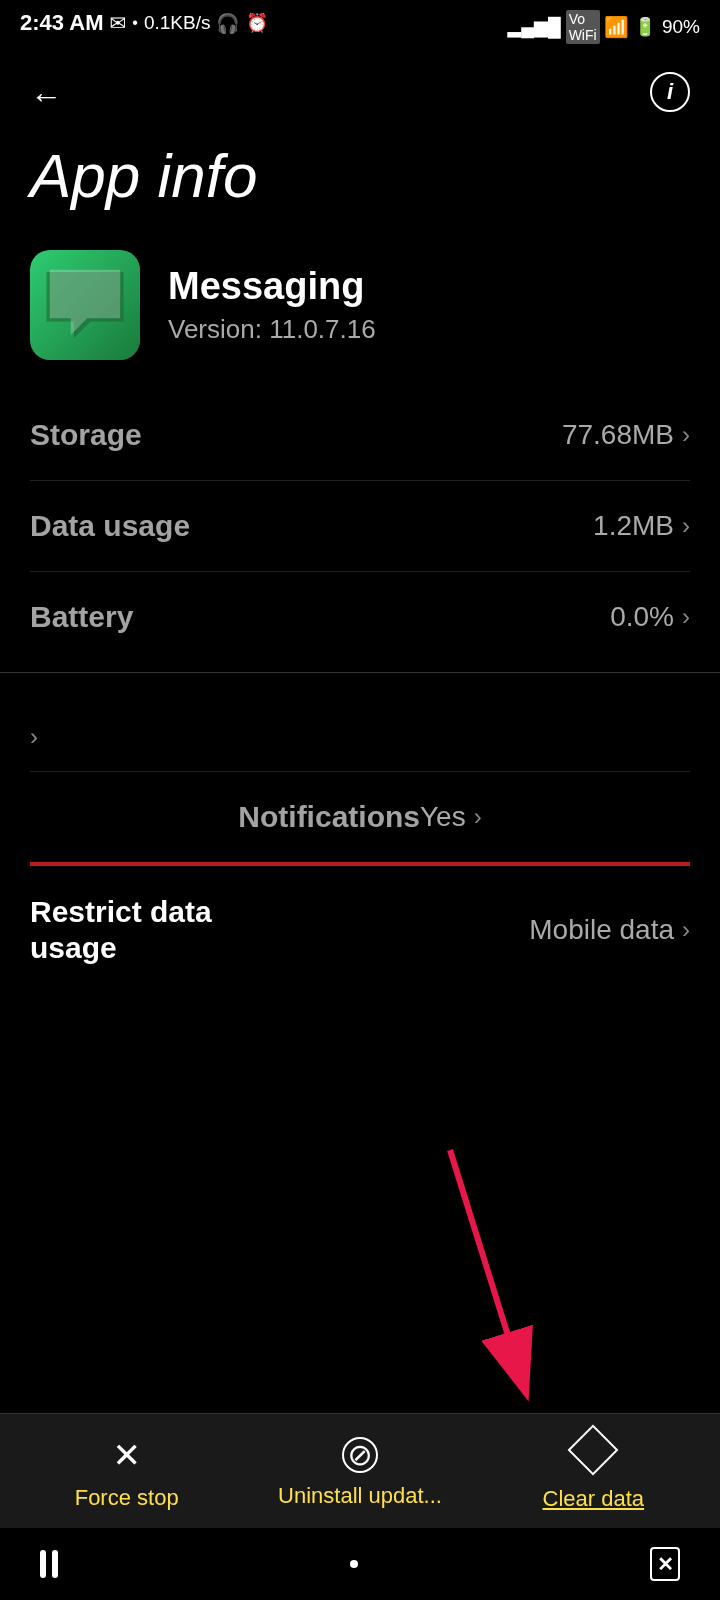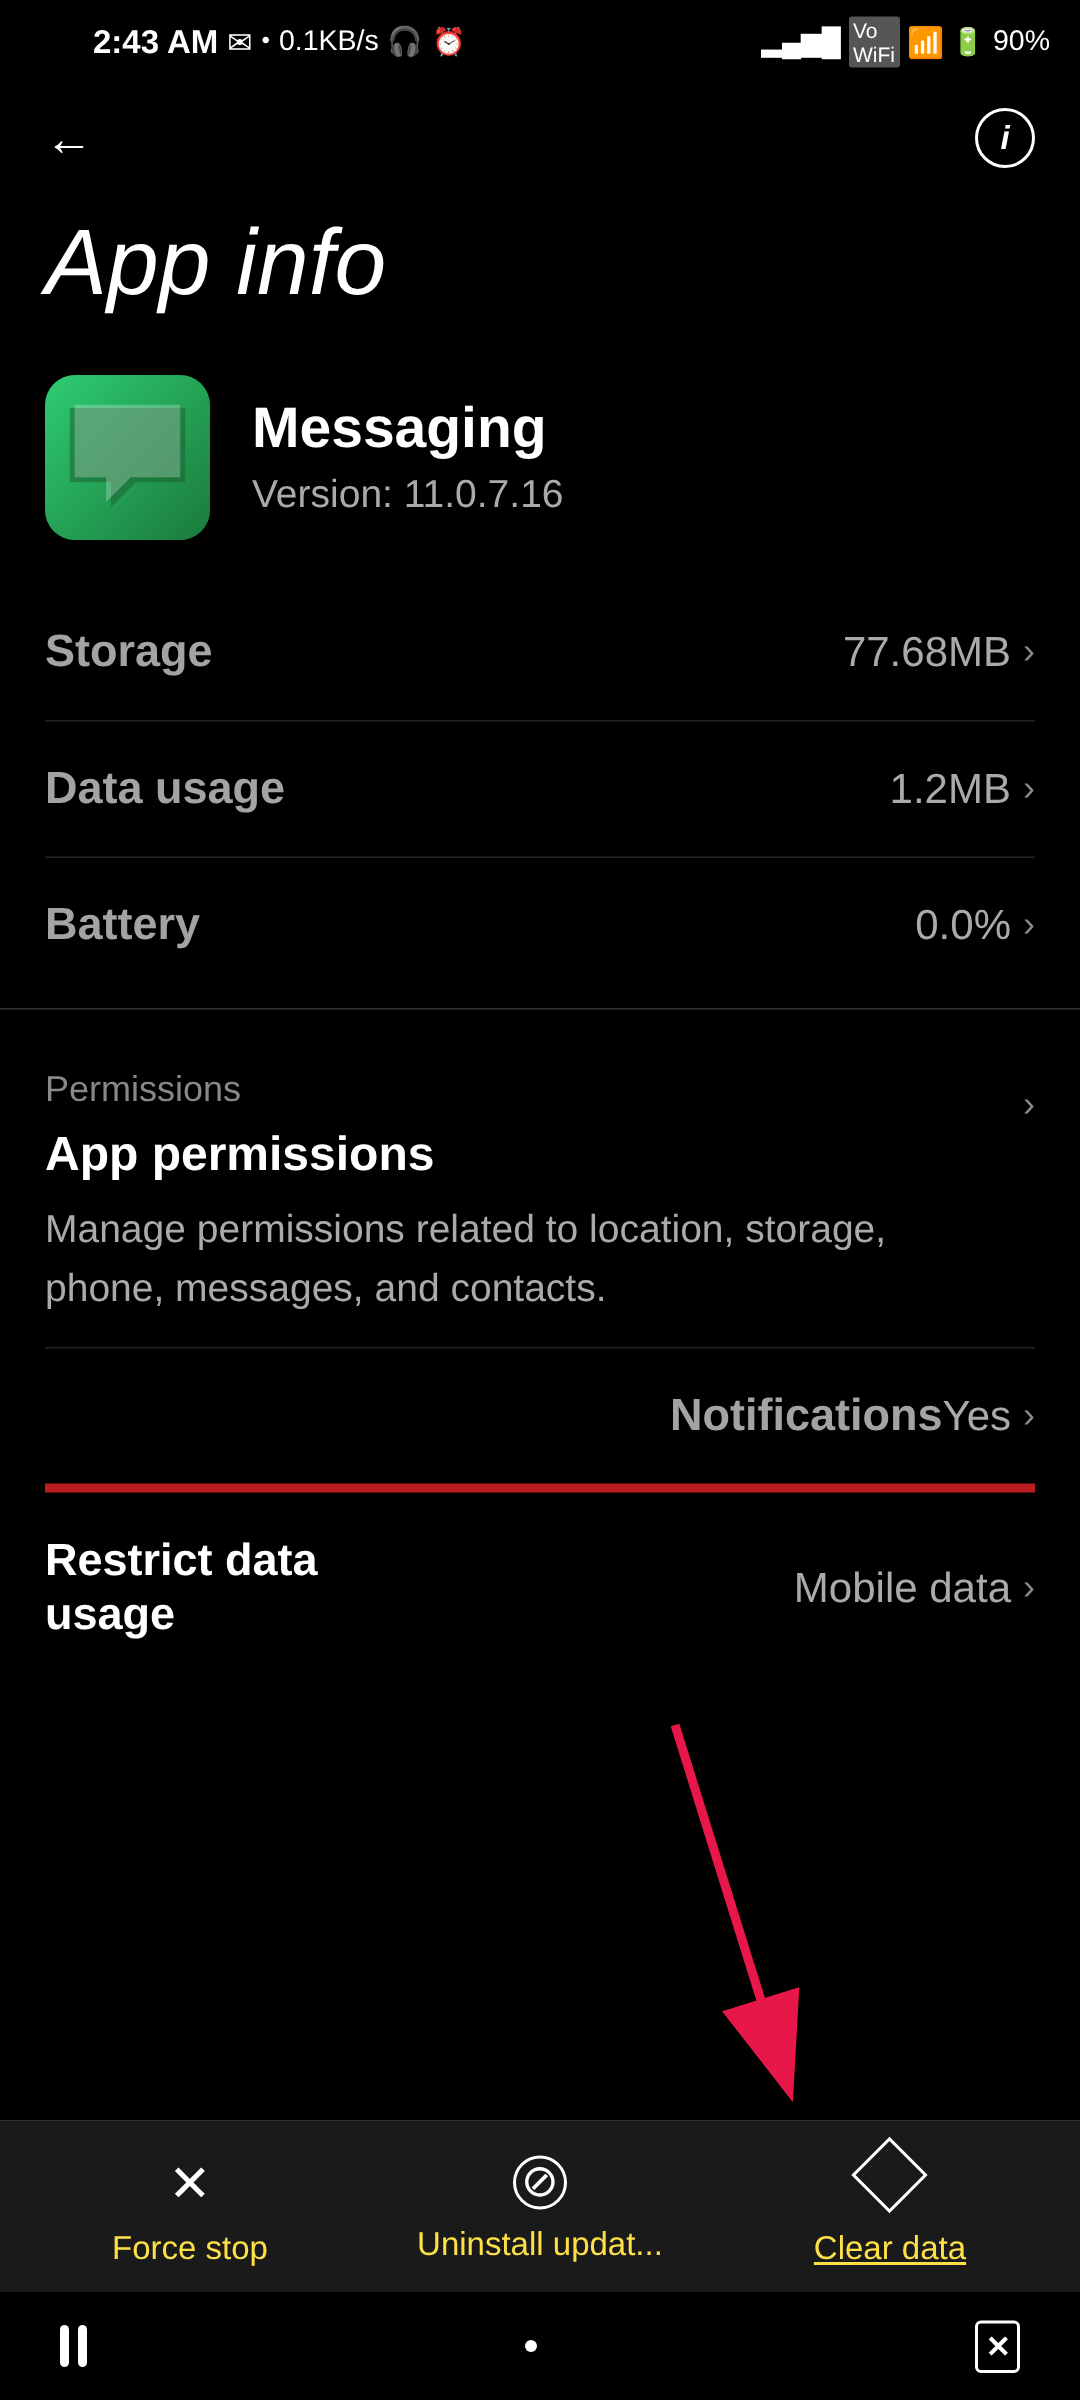--- a/index.html
+++ b/index.html
@@ -11,27 +11,26 @@
       font-family: 'Segoe UI', Arial, sans-serif;
       width: 720px;
       min-height: 1600px;
       position: relative;
       overflow-x: hidden;
     }
 
     
     .status-bar {
       display: flex;
-      align-items: center;
+      align-items: flex-start;
       justify-content: space-between;
       padding: 10px 20px 6px 20px;
       font-size: 22px;
       font-weight: 500;
       height: 52px;
-      margin-left: 42px;
     }
 
     .status-left {
       display: flex;
       align-items: center;
       gap: 6px;
     }
 
     .status-right {
       display: flex;
@@ -204,23 +203,23 @@
     .permissions-chevron {
       font-size: 24px;
       color: #888;
       margin-top: 10px;
       flex-shrink: 0;
     }
 
     .notifications-row {
       display: flex;
       align-items: center;
-      justify-content: flex-end;
+      justify-content: center;
       padding: 28px 0;
-      border-bottom: 6px solid #b91c1c;
+      border-bottom: 4px solid #b91c1c;
       cursor: pointer;
     }
 
     .restrict-row {
       display: flex;
       justify-content: space-between;
       padding: 28px 0;
       cursor: pointer;
     }
 
@@ -390,25 +389,20 @@
       <span>0.0%</span>
       <span class="chevron">›</span>
     </div>
   </div>
 </div>
 
 <div class="divider"></div>
 
 <div class="permissions-section">
   <div class="permissions-row">
-    <div>
-      <div class="permissions-label">Permissions</div>
-      <div class="permissions-title">App permissions</div>
-      <div class="permissions-desc">Manage permissions related to location, storage, phone, messages, and contacts.</div>
-    </div>
     <span class="permissions-chevron">›</span>
   </div>
 
   <div class="notifications-row">
     <span class="menu-item-label">Notifications</span>
     <div class="menu-item-value">
       <span>Yes</span>
       <span class="chevron">›</span>
     </div>
   </div>

